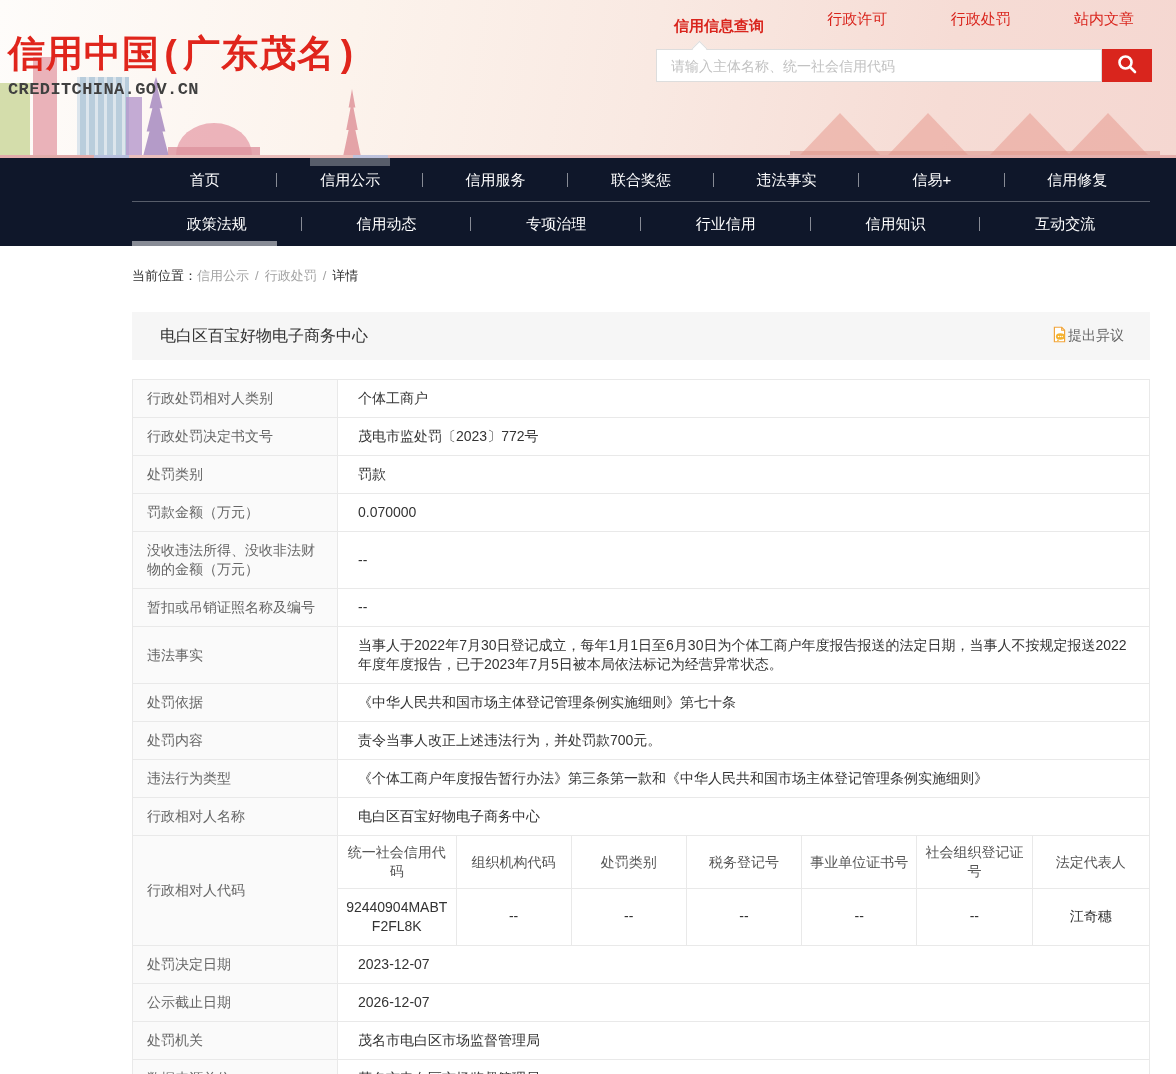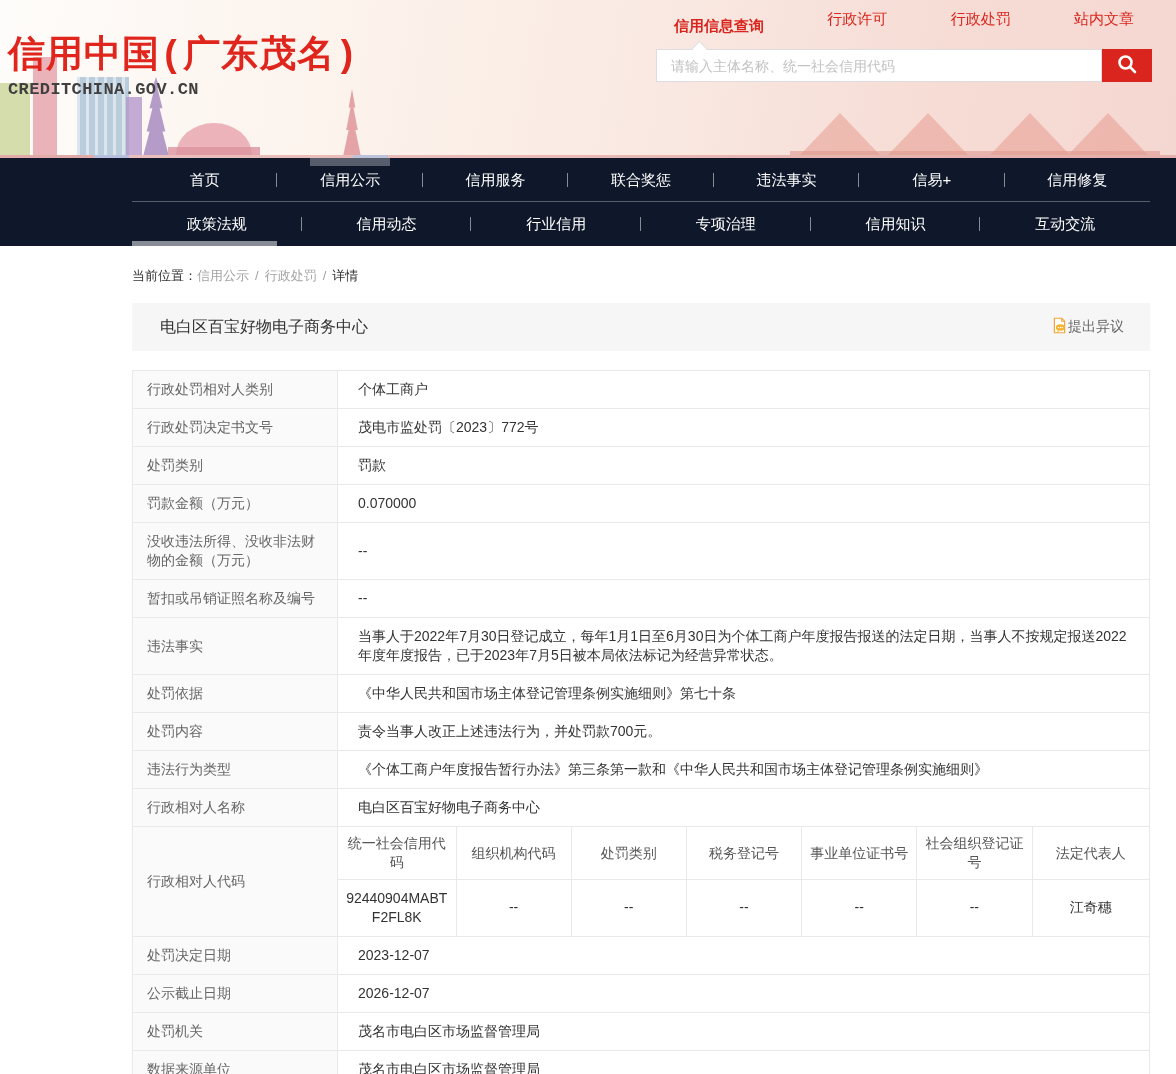--- a/index.html
+++ b/index.html
@@ -62,21 +62,21 @@
   .nav-row { display: flex; height: 44px; }
   .nav-row.first { border-bottom: 1px solid rgba(255,255,255,.3); }
   .nav-item { flex: 1; position: relative; text-align: center; line-height: 44px;
     color: #fff; font-size: 15px; cursor: pointer; }
   .nav-item:not(:last-child)::after { content: ""; position: absolute; right: 0; top: 50%;
     transform: translateY(-50%); width: 1px; height: 14px; background: rgba(255,255,255,.5); }
   .nav-ind-top { position: absolute; top: 0; left: 310px; width: 80px; height: 8px; background: rgba(255,255,255,.3); }
   .nav-ind-bottom { position: absolute; bottom: 0; left: 132px; width: 145px; height: 5px; background: rgba(255,255,255,.5); }
   
   .main { margin-left: 132px; width: 1018px; padding-bottom: 10px; }
-  .breadcrumb { margin: 21px 0 18px; font-size: 13px; color: #333; }
+  .breadcrumb { margin: 21px 0 27px; font-size: 13px; color: #333; }
   .breadcrumb .bc-link { color: #a3a3a3; cursor: pointer; }
   .breadcrumb .bc-sep { color: #a3a3a3; margin: 0 6px; }
   .breadcrumb .bc-current { color: #333; }
   .title-bar { height: 48px; background: #f6f6f6; display: flex; align-items: center;
     justify-content: space-between; padding: 0 26px 0 28px; }
   .page-title { font-size: 16px; color: #333; }
   .dissent-btn { display: flex; align-items: center; font-size: 14px; color: #666;
     background: none; border: 0; cursor: pointer; font-family: inherit; }
   
   .detail-table { width: 100%; border-collapse: collapse; margin-top: 19px; font-size: 14px; }
@@ -151,22 +151,22 @@
       <div class="nav-item">信用公示</div>
       <div class="nav-item">信用服务</div>
       <div class="nav-item">联合奖惩</div>
       <div class="nav-item">违法事实</div>
       <div class="nav-item">信易+</div>
       <div class="nav-item">信用修复</div>
     </div>
     <div class="nav-row">
       <div class="nav-item">政策法规</div>
       <div class="nav-item">信用动态</div>
+      <div class="nav-item">专项治理</div>
       <div class="nav-item">行业信用</div>
-      <div class="nav-item">专项治理</div>
       <div class="nav-item">信用知识</div>
       <div class="nav-item">互动交流</div>
     </div>
   </div>
 </div>
 
 <div class="main">
 
   <div class="breadcrumb">
     <span>当前位置：</span><span class="bc-link">信用公示</span><span class="bc-sep">/</span><span class="bc-link">行政处罚</span><span class="bc-sep">/</span><span class="bc-current">详情</span>

